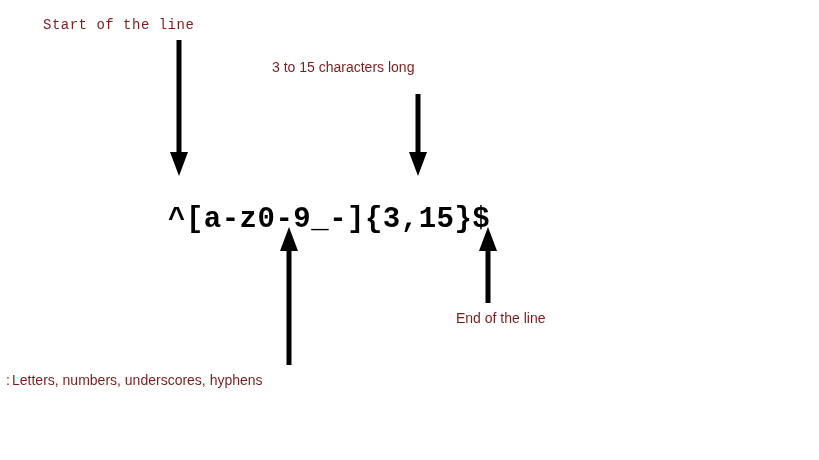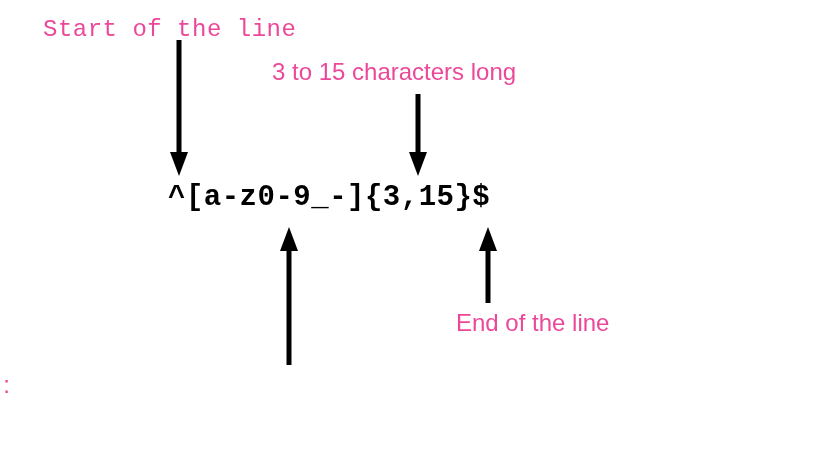--- a/index.html
+++ b/index.html
@@ -12,39 +12,40 @@
     width: 819px;
     height: 460px;
     background: #ffffff;
     overflow: hidden;
     font-family: "Liberation Sans", sans-serif;
     color: #000000;
   }
   .label {
     position: absolute;
     font-family: "Liberation Sans", sans-serif;
-    font-size: 24px;
-    color: #ec4899;
+    font-size: 14px;
+    color: #7f1d1d;
     white-space: nowrap;
     line-height: 1;
     text-align: right;
   }
   .label-mono {
     font-family: "Liberation Mono", monospace;
     letter-spacing: 0.5px;
   }
   .regex {
     position: absolute;
     font-family: "Liberation Mono", monospace;
     font-size: 29px;
     font-weight: bold;
     color: #000000;
     white-space: nowrap;
     letter-spacing: 0.5px;
     line-height: 1;
+    margin-top: 22px;
   }
   .arrow-svg {
     position: absolute;
     overflow: visible;
   }
 </style>
 </head>
 <body>
 
 <div id="canvas">
@@ -56,20 +57,21 @@
   </svg>
 
   <div class="label" style="left:272px; top:60px;">3 to 15 characters long</div>
   <svg class="arrow-svg" style="left:0px; top:0px; width:819px; height:460px;">
     <line x1="418" y1="94" x2="418" y2="163" stroke="#000000" stroke-width="5"></line>
     <polygon points="418,176 409,152 427,152" fill="#000000"></polygon>
   </svg>
 
   <div class="regex" style="left:168px; top:183px;">^[a-z0-9_-]{3,15}$</div>
 
+  <div class="label" style="left:12px; top:373px;">Letters, numbers, underscores, hyphens</div>
   <svg class="arrow-svg" style="left:0px; top:0px; width:819px; height:460px;">
     <line x1="289" y1="365" x2="289" y2="240" stroke="#000000" stroke-width="5"></line>
     <polygon points="289,227 280,251 298,251" fill="#000000"></polygon>
   </svg>
 
   <div class="label" style="left:415px; top:311px;margin-left:41px;">End of the line</div>
   <svg class="arrow-svg" style="left:0px; top:0px; width:819px; height:460px;">
     <line x1="488" y1="303" x2="488" y2="240" stroke="#000000" stroke-width="5"></line>
     <polygon points="488,227 479,251 497,251" fill="#000000"></polygon>
   </svg>

